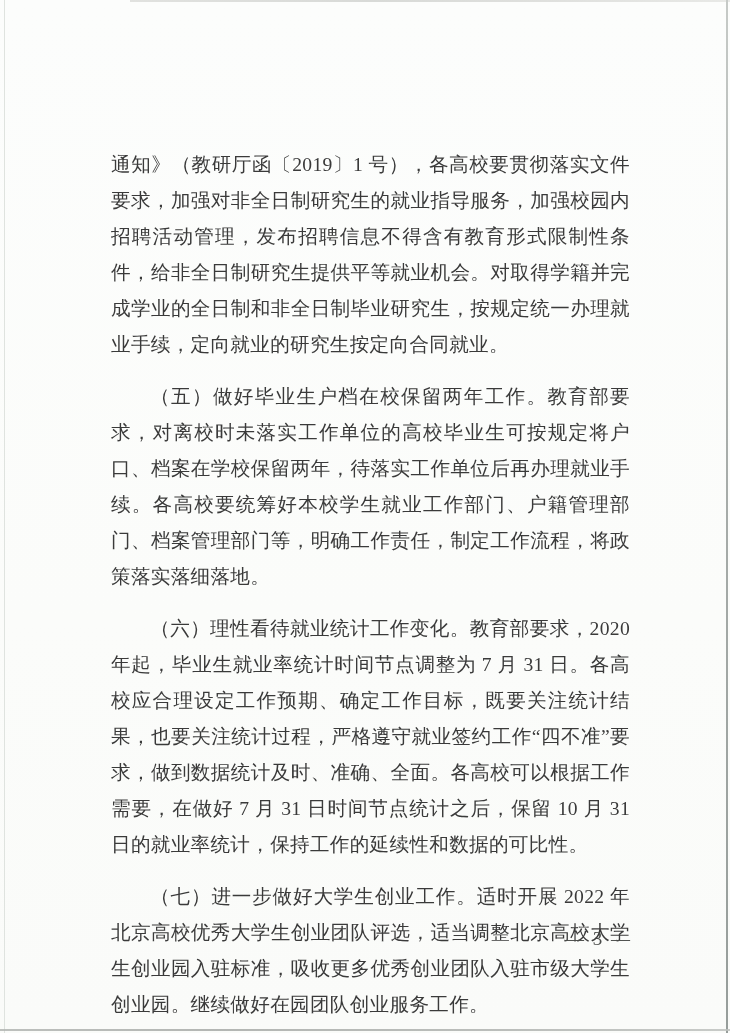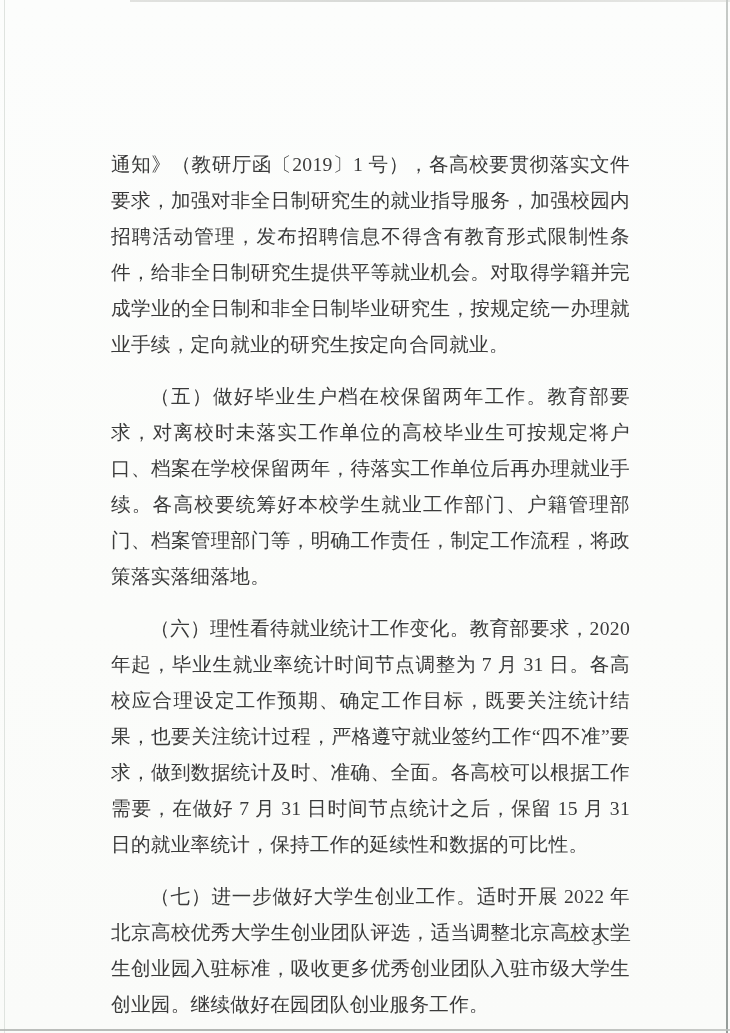--- a/index.html
+++ b/index.html
@@ -73,18 +73,18 @@
 
 <div class="scan-page">
   <div class="edge edge-top"></div>
   <div class="edge edge-left"></div>
   <div class="edge edge-right"></div>
   <div class="edge edge-bottom"></div>
 
   <div class="text-block">
       <p>通知》（教研厅函〔2019〕1 号），各高校要贯彻落实文件要求，加强对非全日制研究生的就业指导服务，加强校园内招聘活动管理，发布招聘信息不得含有教育形式限制性条件，给非全日制研究生提供平等就业机会。对取得学籍并完成学业的全日制和非全日制毕业研究生，按规定统一办理就业手续，定向就业的研究生按定向合同就业。</p>
       <p class="indent">（五）做好毕业生户档在校保留两年工作。教育部要求，对离校时未落实工作单位的高校毕业生可按规定将户口、档案在学校保留两年，待落实工作单位后再办理就业手续。各高校要统筹好本校学生就业工作部门、户籍管理部门、档案管理部门等，明确工作责任，制定工作流程，将政策落实落细落地。</p>
-      <p class="indent">（六）理性看待就业统计工作变化。教育部要求，2020 年起，毕业生就业率统计时间节点调整为 7 月 31 日。各高校应合理设定工作预期、确定工作目标，既要关注统计结果，也要关注统计过程，严格遵守就业签约工作“四不准”要求，做到数据统计及时、准确、全面。各高校可以根据工作需要，在做好 7 月 31 日时间节点统计之后，保留 15 月 31 日的就业率统计，保持工作的延续性和数据的可比性。</p>
+      <p class="indent">（六）理性看待就业统计工作变化。教育部要求，2020 年起，毕业生就业率统计时间节点调整为 7 月 31 日。各高校应合理设定工作预期、确定工作目标，既要关注统计结果，也要关注统计过程，严格遵守就业签约工作“四不准”要求，做到数据统计及时、准确、全面。各高校可以根据工作需要，在做好 7 月 31 日时间节点统计之后，保留 10 月 31 日的就业率统计，保持工作的延续性和数据的可比性。</p>
       <p class="indent">（七）进一步做好大学生创业工作。适时开展 2022 年北京高校优秀大学生创业团队评选，适当调整北京高校大学生创业园入驻标准，吸收更多优秀创业团队入驻市级大学生创业园。继续做好在园团队创业服务工作。</p>
     </div>
 
   <div class="page-footer">— 3 —</div>
 </div>
 
 </body></html>

